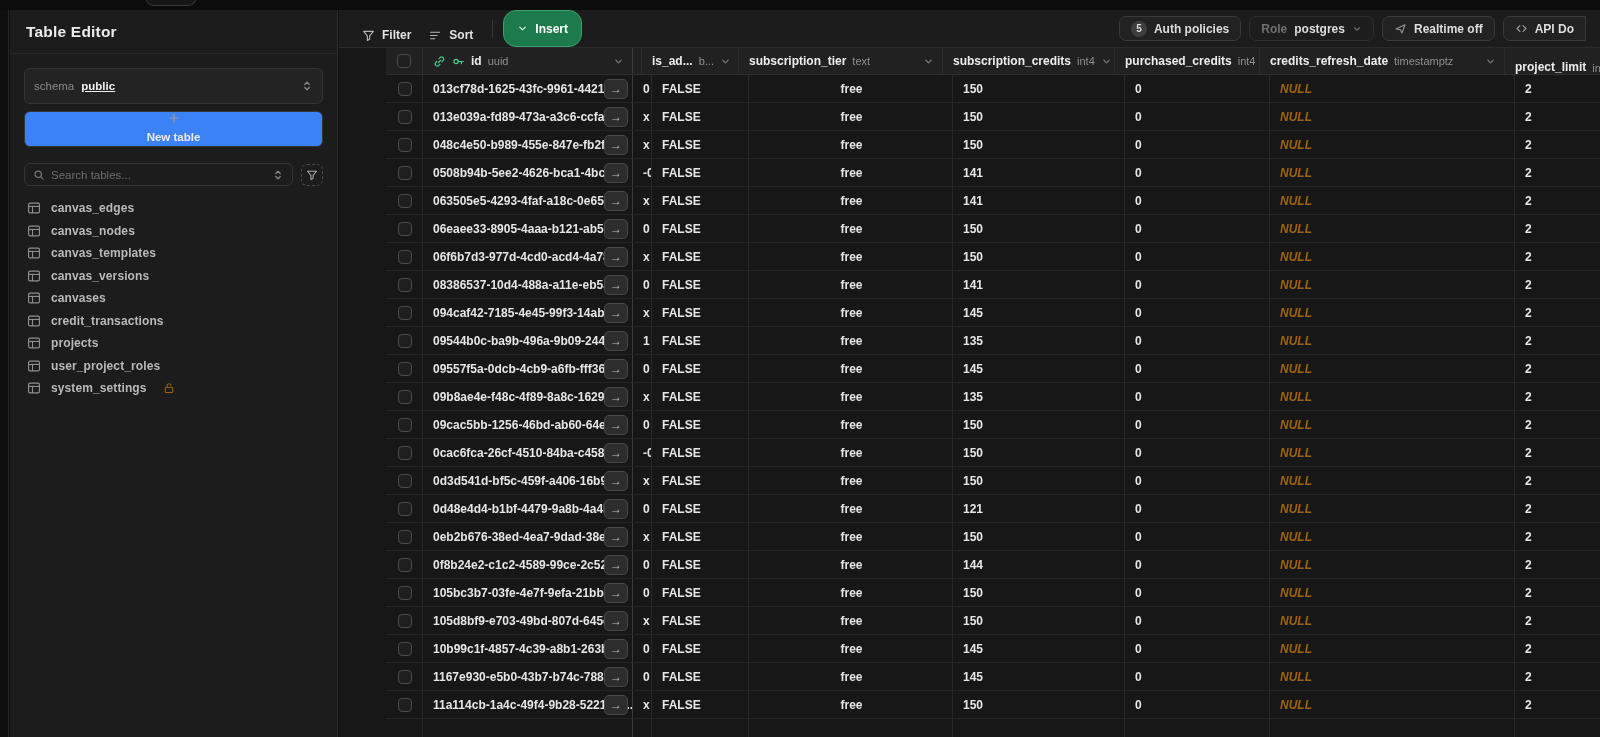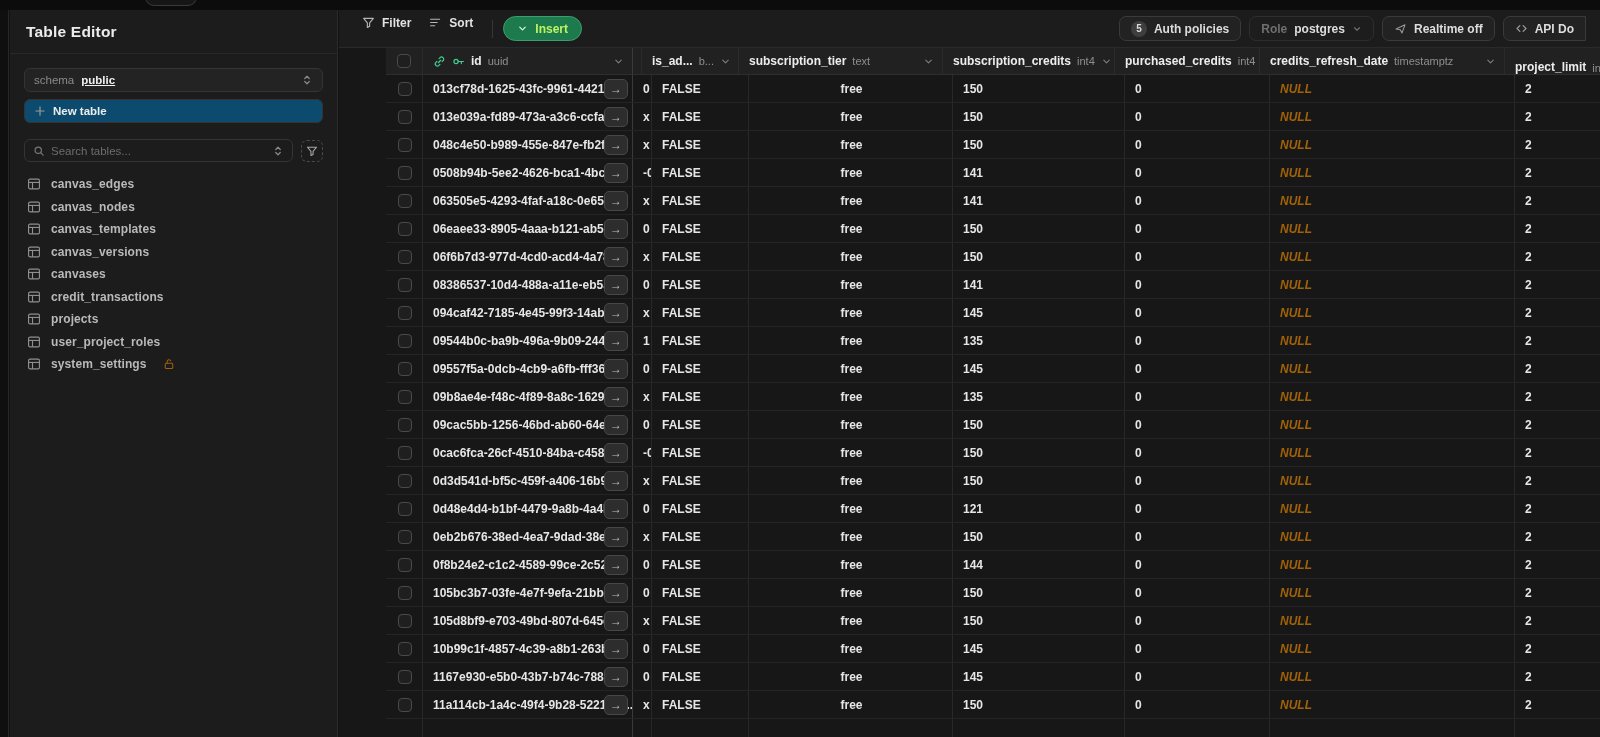--- a/index.html
+++ b/index.html
@@ -17,27 +17,27 @@
                border-right:1px solid #262626; }
 
   
   .sidebar { position:absolute; left:10px; top:10px; bottom:0; width:328px; background:#1c1c1c;
              border-right:1px solid #2b2b2b; }
   .sidebar-header { height:44px; display:flex; align-items:center; padding:0 16px;
                     border-bottom:1px solid #282828; }
   .sidebar-title { font-size:15.5px; font-weight:700; color:#ececec; letter-spacing:.2px; }
   .sidebar-controls { padding:14px 14px 0 14px; display:flex; flex-direction:column; gap:7px; }
   .schema-select, .new-table-btn {
-      width:100%; height:24px; display:flex; align-items:center; gap:7px;
+      width:100%; height:36px; display:flex; align-items:center; gap:7px;
       background:#232323; border:1px solid #343434; border-radius:6px; padding:0 9px;
       font-size:11.5px; color:#e4e4e4; cursor:pointer; }
   .schema-select .muted { color:#8a8a8a; }
   .schema-select .schema-val { font-weight:700; color:#f0f0f0;text-decoration:underline; }
   .schema-select .updown { margin-left:auto; }
-  .new-table-btn { background:#0c4a6e; }
+  .new-table-btn { background:#3b82f6;flex-direction:column; }
   .new-table-btn span.lbl { font-weight:700; color:#ececec; }
   .search-row { padding:16px 14px 0 14px; display:flex; gap:8px; align-items:center; }
   .search-box { flex:1; height:23px; display:flex; align-items:center; gap:6px;
                 border:1px solid #343434; border-radius:6px; background:#1c1c1c; padding:0 8px; }
   .search-box input { flex:1; min-width:0; background:transparent; border:none; outline:none;
                       color:#cfcfcf; font-size:11.5px; font-family:inherit; }
   .search-box input::placeholder { color:#6d6d6d; }
   .filter-tables-btn { width:22px; height:22px; flex:0 0 22px; display:flex; align-items:center;
                        justify-content:center; background:transparent; border:1px dashed #4a4a4a;
                        border-radius:6px; cursor:pointer; }
@@ -49,26 +49,26 @@
   .table-item.selected::before { content:""; position:absolute; left:-1px; top:1px; bottom:1px;
                 width:3px; background:#ededed; border-radius:1px; }
   .table-item.selected .t-label { font-weight:700; }
   .lock-glyph { margin-left:6px; display:flex; }
 
   
   .main { position:absolute; left:339px; top:10px; right:0; bottom:0; background:#171717; }
 
   .toolbar { position:absolute; left:0; right:0; top:0; height:38px; background:#1c1c1c;
              border-bottom:1px solid #2a2a2a; display:flex; align-items:center; padding:0 14px; }
-  .ghost-btn { height:26px; display:flex; align-items:flex-start; gap:7px; padding:0 9px;
+  .ghost-btn { height:26px; display:flex; align-items:flex-end; gap:7px; padding:0 9px;
                background:transparent; border:none; border-radius:6px; color:#e2e2e2;
                font-size:12px; font-weight:700; cursor:pointer; font-family:inherit; }
   .tb-divider { width:1px; height:18px; background:#363636; margin:0 10px; }
-  .insert-btn { height:25px; display:flex; align-items:center; gap:7px; padding:0 13px;
-                background:#1d7a4c; border:1px solid #3d9e70; border-radius:13px; color:#bef264;
+  .insert-btn { height:37px; display:flex; align-items:center; gap:7px; padding:0 13px;
+                background:#1d7a4c; border:1px solid #3d9e70; border-radius:13px; color:#ffffff;
                 font-size:12px; font-weight:700; cursor:pointer; font-family:inherit; }
   .toolbar-right { margin-left:auto; display:flex; gap:8px; align-items:center; }
   .pill-btn { height:25px; display:flex; align-items:center; gap:7px; padding:0 11px;
               background:#222222; border:1px solid #3a3a3a; border-radius:7px; color:#dddddd;
               font-size:12px; font-weight:700; cursor:pointer; white-space:nowrap; font-family:inherit; }
   .pill-btn.dim { background:#1d1d1d; border-color:#2e2e2e; }
   .pill-btn.dim .dim-lbl { color:#6f6f6f; }
   .count-badge { width:16px; height:16px; border-radius:50%; background:#3e3e3e; color:#dcdcdc;
                  font-size:10px; font-weight:700; display:flex; align-items:center; justify-content:center; }
   .api-btn { border-top-right-radius:0; border-bottom-right-radius:0;justify-content:flex-end; }

